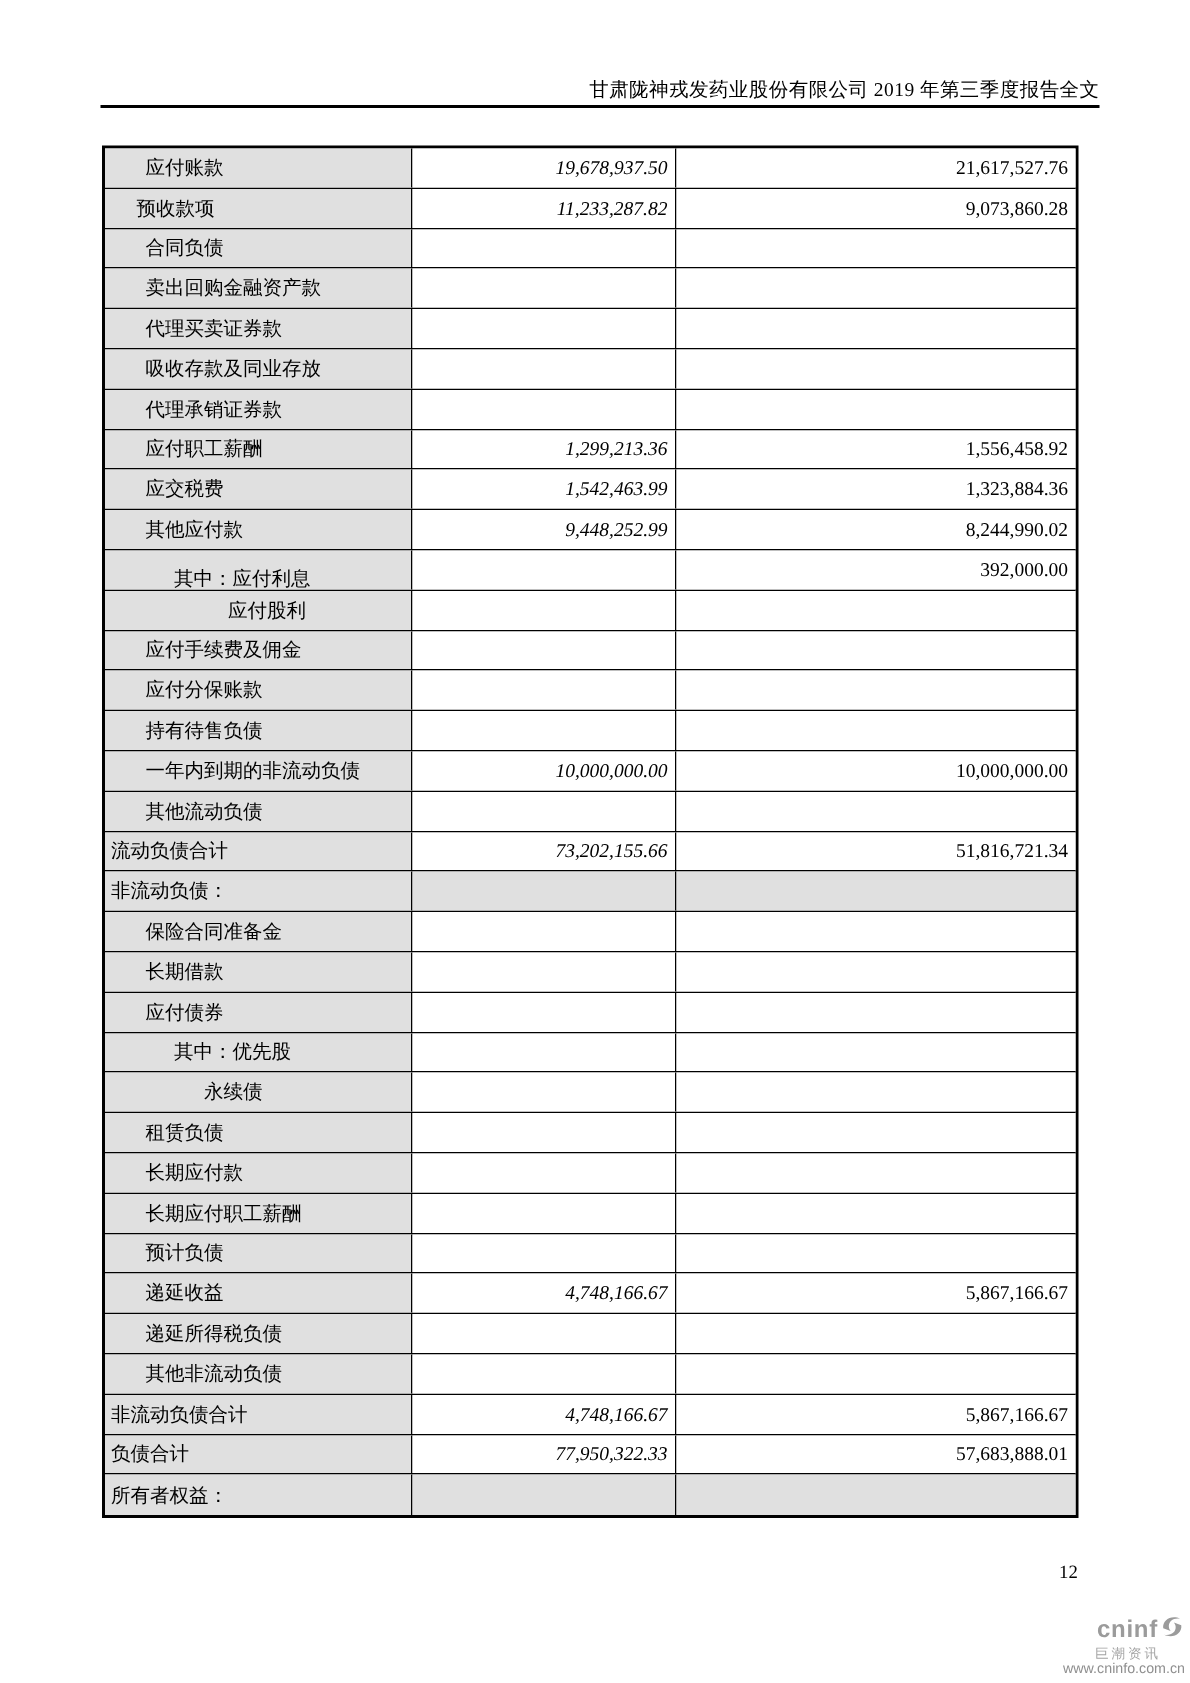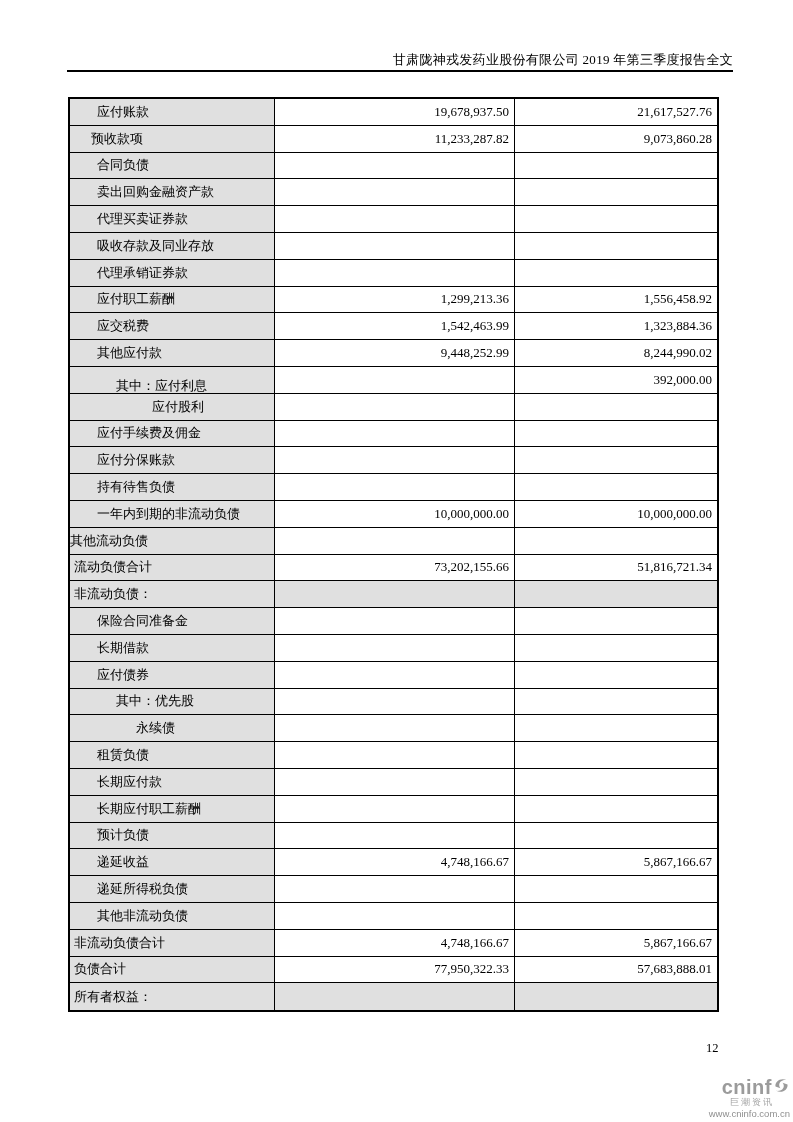--- a/index.html
+++ b/index.html
@@ -19,28 +19,28 @@
   .tbl {
     position:absolute; left:68px; top:97px; width:647px;
     border:2px solid #000; background:#fff;
   }
   .row { display:flex; height:26.8px; box-sizing:border-box; border-bottom:1px solid #000; }
   .row:last-child { border-bottom:none; }
   .cell { box-sizing:border-box; height:100%; display:flex; align-items:center; overflow:hidden; font-size:13px; }
   .label-cell { width:205px; background:#e0e0e0; border-right:1px solid #000; }
   .label-cell span { display:block; white-space:nowrap; }
   .value-cell { justify-content:flex-end; padding-right:5px; background:#fff; font-size:13px; }
-  .v1 { width:240px; border-right:1px solid #000; }
+  .v1 { width:176px; border-right:1px solid #000;font-style:italic; }
   .v2 { flex:1; }
   .row.shaded .value-cell { background:#e0e0e0; }
   .page-number { position:absolute; top:1041px; left:706px; font-size:12.5px; }
   .cninfo { position:absolute; top:1076px; right:3px; width:120px; text-align:right; line-height:1.1;
             font-family:"Liberation Sans","DejaVu Sans",sans-serif; }
   .cninfo-brand { display:flex; align-items:center; justify-content:flex-end; }
-  .cninfo-brand .brand-text { font-size:20px; font-weight:bold; color:#9b9b9b; letter-spacing:0.5px; }
+  .cninfo-brand .brand-text { font-size:16px; font-weight:bold; color:#9b9b9b; letter-spacing:0.5px; }
   .cninfo-brand svg { margin-left:1px; }
   .cninfo-cn { font-size:9px; color:#a3a3a3; letter-spacing:2px; margin:0 16px 0 0; }
   .cninfo-url { font-size:9.5px; color:#8f8f8f; margin-top:1px; }
 </style>
 </head>
 <body>
 
 <div class="page">
 
   <div class="header-title">甘肃陇神戎发药业股份有限公司 2019 年第三季度报告全文</div>
@@ -155,21 +155,21 @@
         </div>
         <div class="row">
           <div class="cell label-cell">
             <span style="padding-left: 27px;">一年内到期的非流动负债</span>
           </div>
           <div class="cell value-cell v1">10,000,000.00</div>
           <div class="cell value-cell v2">10,000,000.00</div>
         </div>
         <div class="row">
           <div class="cell label-cell">
-            <span style="">其他流动负债</span>
+            <span style="padding-left: 27px;">其他流动负债</span>
           </div>
           <div class="cell value-cell v1"></div>
           <div class="cell value-cell v2"></div>
         </div>
         <div class="row">
           <div class="cell label-cell">
             <span style="padding-left: 4px;">流动负债合计</span>
           </div>
           <div class="cell value-cell v1">73,202,155.66</div>
           <div class="cell value-cell v2">51,816,721.34</div>

